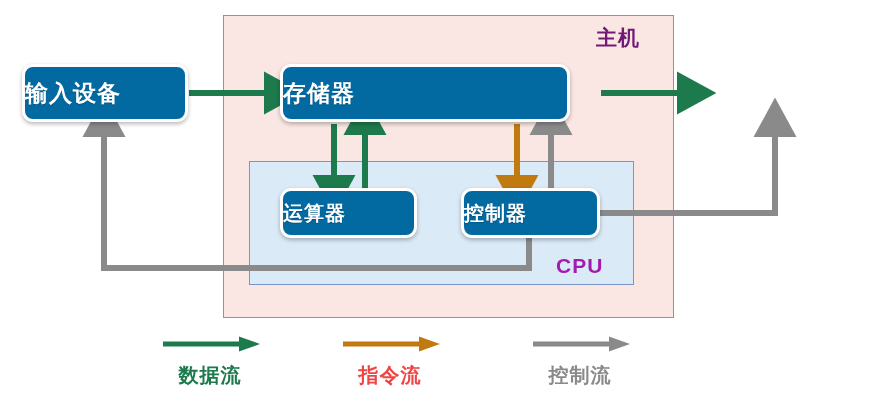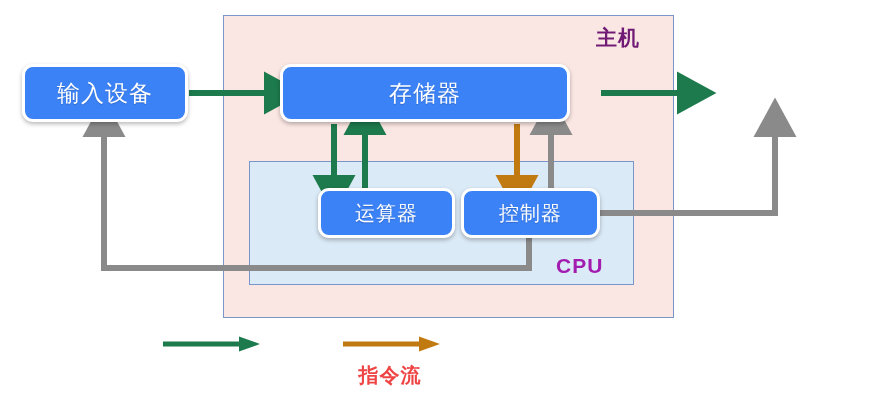--- a/index.html
+++ b/index.html
@@ -24,32 +24,32 @@
   }
   .region-label{
     position:absolute;font-weight:bold;letter-spacing:1px;
   }
   #host-label{left:596px;top:24px;font-size:21px;color:#701a75;}
   #cpu-label{left:556px;top:254px;font-size:21px;color:#a21caf;}
 
   
   .node{
     position:absolute;box-sizing:border-box;
-    background:#3b82f6;
+    background:#0369a1;
     border:3px solid #ffffff;
     border-radius:11px;
     box-shadow:0 2px 4px rgba(0,0,0,0.28);
-    display:flex;align-items:center;justify-content:center;
-    color:#ffffff;font-weight:normal;letter-spacing:1px;
+    display:flex;align-items:center;
+    color:#ffffff;font-weight:bold;letter-spacing:1px;
     text-shadow:0 1px 1px rgba(0,0,0,0.18);
   }
   #node-input   {left:22px; top:64px;  width:166px;height:58px;font-size:23px;}
   #node-output  {left:693px;top:64px;  width:166px;height:58px;font-size:23px;}
   #node-memory  {left:280px;top:64px;  width:290px;height:58px;font-size:23px;}
-  #node-alu     {left:280px;top:188px; width:137px;height:50px;font-size:20px;margin-left:38px;}
+  #node-alu     {left:280px;top:188px; width:137px;height:50px;font-size:20px;}
   #node-control {left:461px;top:188px; width:139px;height:50px;font-size:20px;}
 
   
   #legend{position:absolute;left:0;top:332px;width:882px;height:80px;}
   .legend-item{position:absolute;width:180px;text-align:center;}
   .legend-item .lg-label{
     font-size:20px;font-weight:bold;letter-spacing:1px;
     margin-top:6px;display:block;
   }
   .legend-item svg{display:block;margin:0 auto;}
@@ -115,26 +115,34 @@
     <span>控制器</span>
   </div>
 
   <div id="legend">
 
     <div class="legend-item" id="legend-data">
       <svg width="110" height="24" viewBox="0 0 110 24">
         <line x1="8" y1="12" x2="86" y2="12" stroke="#1d7a4c" stroke-width="5"></line>
         <path d="M84,4.5 L105,12 L84,19.5 z" fill="#1d7a4c"></path>
       </svg>
+      <span class="lg-label" style="color:#1d7a4c">数据流</span>
     </div>
 
     <div class="legend-item" id="legend-instr">
       <svg width="110" height="24" viewBox="0 0 110 24">
         <line x1="8" y1="12" x2="86" y2="12" stroke="#c07a10" stroke-width="5"></line>
         <path d="M84,4.5 L105,12 L84,19.5 z" fill="#c07a10"></path>
       </svg>
       <span class="lg-label" style="color:#ef4444">指令流</span>
     </div>
 
+    <div class="legend-item" id="legend-control">
+      <svg width="110" height="24" viewBox="0 0 110 24">
+        <line x1="8" y1="12" x2="86" y2="12" stroke="#8a8a8a" stroke-width="5"></line>
+        <path d="M84,4.5 L105,12 L84,19.5 z" fill="#8a8a8a"></path>
+      </svg>
+      <span class="lg-label" style="color:#8a8a8a">控制流</span>
+    </div>
 
   </div>
 
 </div>
 
 </body></html>

